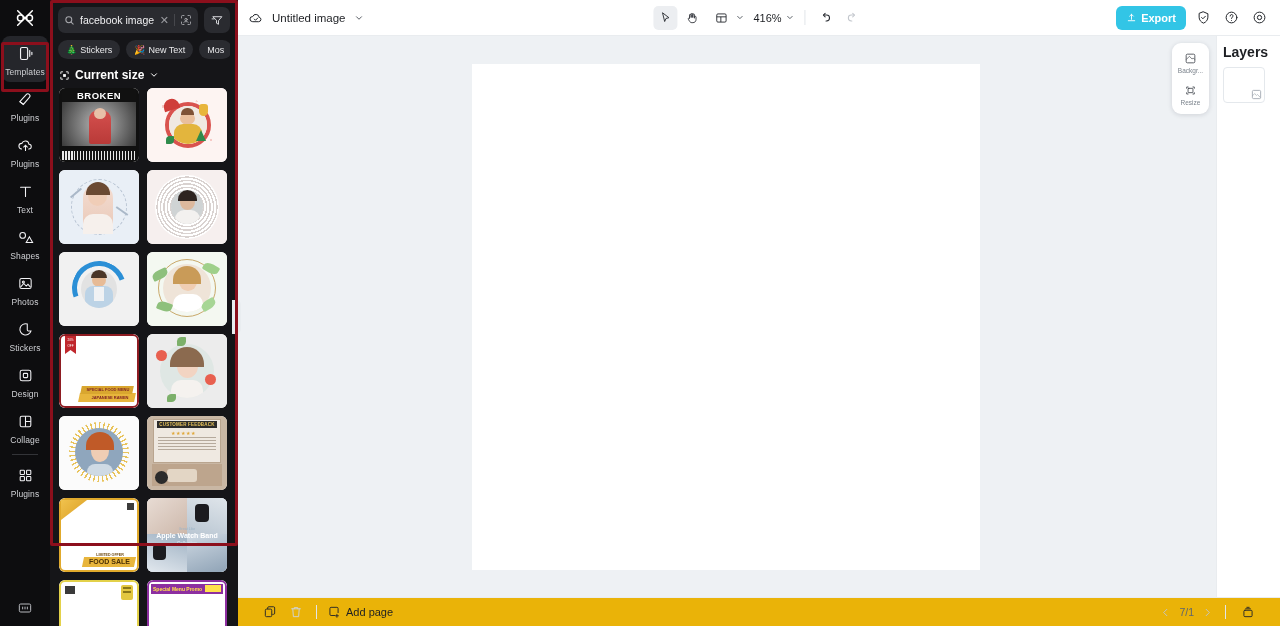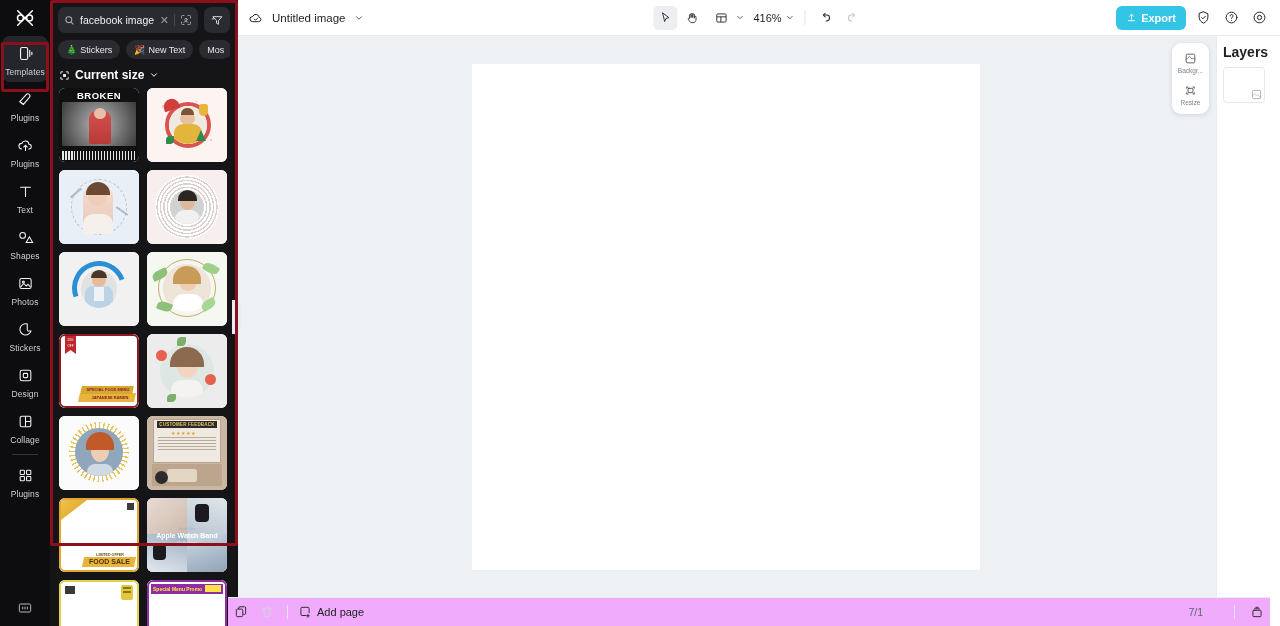--- a/index.html
+++ b/index.html
@@ -144,23 +144,23 @@
     width: 42px; height: 36px; border: 1px solid #e4e8ec; border-radius: 4px;
     background: #fff; position: relative; cursor: pointer;
   }
   .layer-card .lc-badge {
     position: absolute; right: 2px; bottom: 2px; width: 11px; height: 11px;
     display: flex; align-items: center; justify-content: center; color: #9aa2ab;
   }
 
   
   .bottombar {
-    position: absolute; left: 228px; top: 597px; width: 1042px; height: 29px;
-    background: #f0abfc; border-top: 1px solid #e9ecef;
-    display: flex; align-items: center; padding: 0 3px; gap: 6px;
+    position: absolute; left: 238px; top: 597px; width: 1042px; height: 29px;
+    background: #eab308; border-top: 1px solid #e9ecef;
+    display: flex; align-items: center; padding: 0 22px; gap: 6px;
   }
   .bb-btn { width: 20px; height: 20px; display: flex; align-items: center; justify-content: center; color: #22252a; cursor: pointer; }
   .bb-btn.dim { color: #cfd4da; }
   .bb-div { width: 1px; height: 14px; background: #e2e5e9; margin: 0 4px; }
   .addpage { display: flex; align-items: center; gap: 5px; font-size: 11px; color: #1d1f23; cursor: pointer; }
   .bb-right { margin-left: auto; display: flex; align-items: center; gap: 8px; }
   .pg-nav { font-size: 10.5px; color: #5d656e; }
   .chev-btn { color: #c3c7cd; cursor: pointer; display: flex; }
 
   

